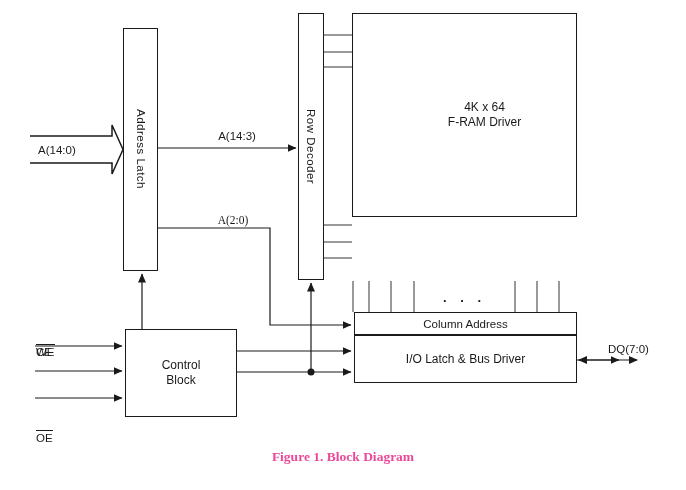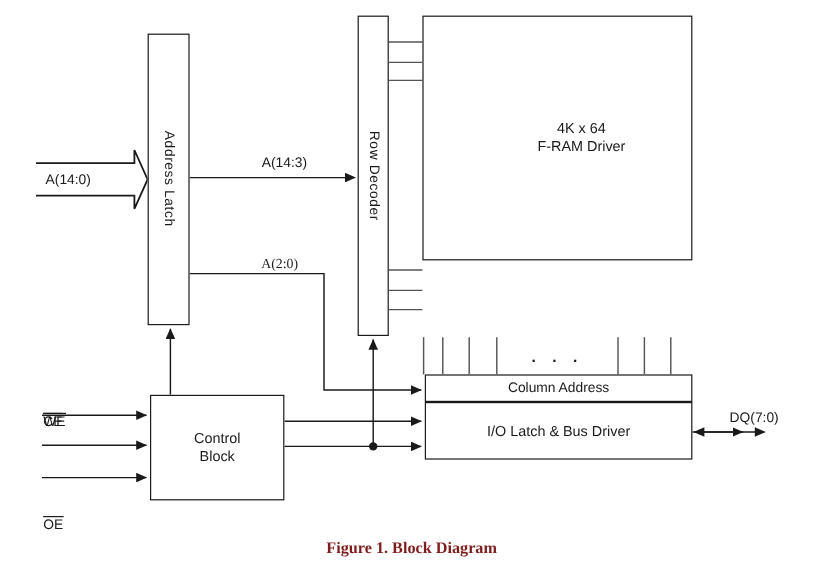--- a/index.html
+++ b/index.html
@@ -13,21 +13,21 @@
     background:#fff; display:flex; align-items:center; justify-content:center;
     text-align:center; font-size:11.5px; line-height:14px;
   }
   .vtext { writing-mode:vertical-rl; letter-spacing:0.5px; font-size:11.5px; }
   .lbl { position:absolute; font-size:11.5px; line-height:13px; white-space:nowrap; }
   .ovl { display:inline-block; border-top:1.2px solid #1a1a1a; padding-top:1px; }
   .center { text-align:center; }
   .dots { position:absolute; font-weight:bold; font-size:13px; letter-spacing:5px; }
   #caption {
     position:absolute; left:193px; top:449px; width:300px; text-align:center;
-    font-family:"Liberation Serif", serif; font-weight:bold; font-size:13.5px; color:#7f1d1d;
+    font-family:"Liberation Serif", serif; font-weight:bold; font-size:13.5px; color:#ec4899;
   }
 </style>
 </head>
 <body>
 
 <div id="stage">
 
   <svg id="wires" xmlns="http://www.w3.org/2000/svg" width="686" height="490">
     <defs>
       <marker id="ah" markerWidth="10" markerHeight="8" refX="8.5" refY="4" orient="auto" markerUnits="userSpaceOnUse">

